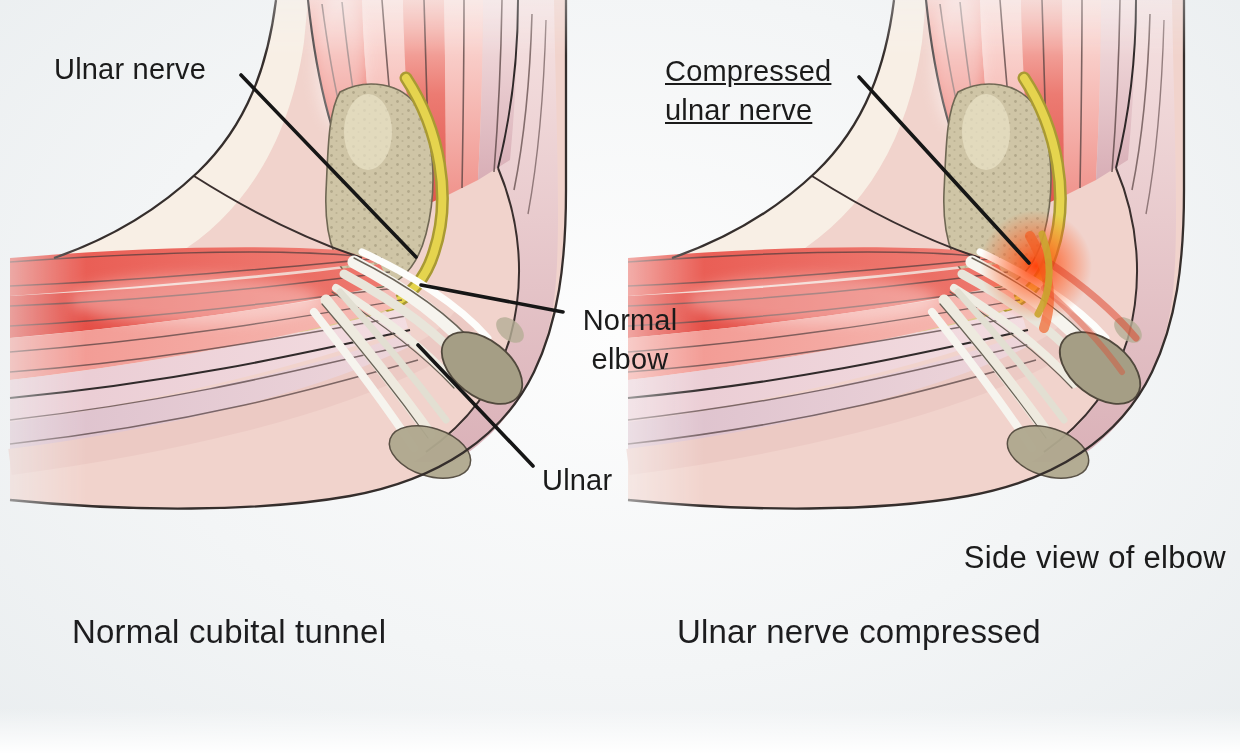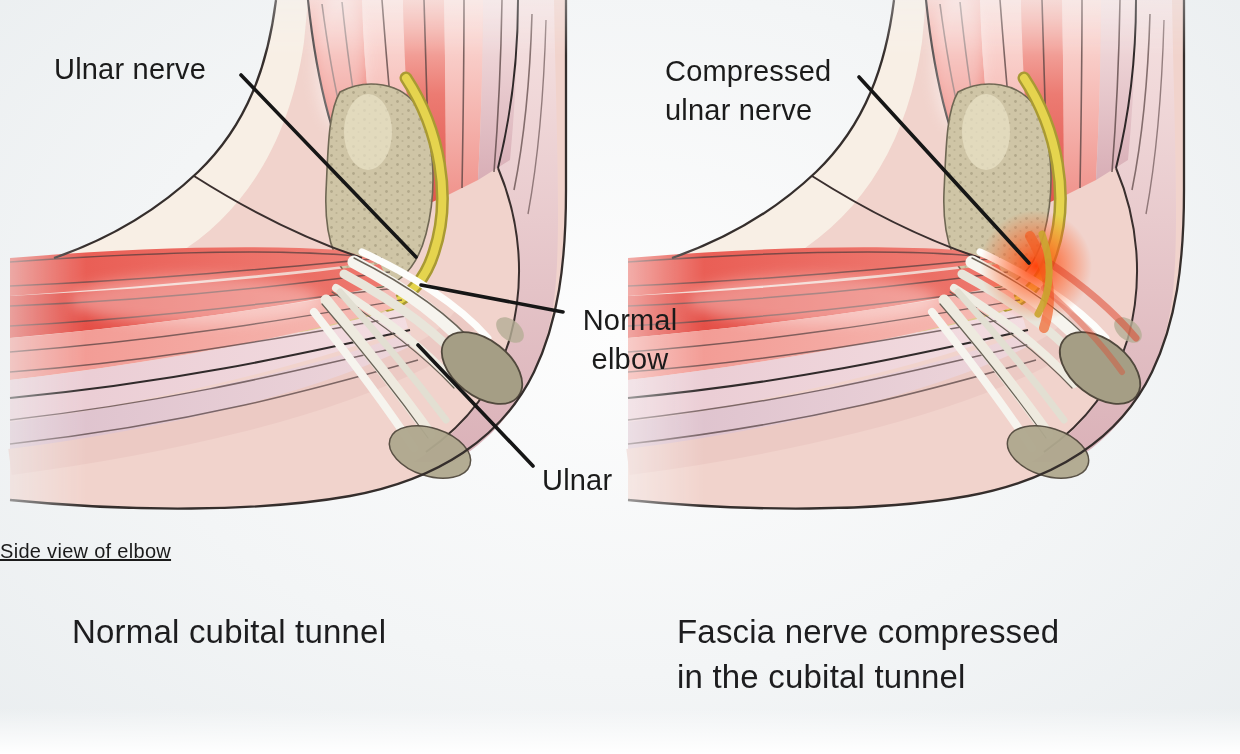--- a/index.html
+++ b/index.html
@@ -16,26 +16,26 @@
   .stage::after{ 
     content:"";position:absolute;left:0;right:0;bottom:0;height:46px;
     background:linear-gradient(#ffffff00,#ffffff);pointer-events:none;
   }
   svg.art{position:absolute;left:0;top:0;}
   .lbl{
     position:absolute;color:var(--label_text);
     font-size:29px;line-height:1.36;letter-spacing:0.2px;white-space:nowrap;
   }
   .lbl-ulnar{left:54px;top:50px;}
-  .lbl-compressed{left:665px;top:52px;}
+  .lbl-compressed{left:665px;top:52px;text-decoration:underline;}
   .lbl-cubital{left:560px;top:301px;width:140px;text-align:center;white-space:normal;}
   .lbl-fascia{left:542px;top:461px;}
   .caption-side{
-    position:absolute;left:0;right:14px;top:540px;text-align:left;
-    color:var(--label_text);font-size:20px;letter-spacing:0.3px;text-decoration:underline;
+    position:absolute;left:0;right:14px;top:540px;text-align:right;
+    color:var(--label_text);font-size:31px;letter-spacing:0.3px;
   }
   .caption-bold{
     position:absolute;color:#1d1d1f;font-weight:normal;font-size:33px;line-height:1.36;
     letter-spacing:0.2px;
   }
   .caption-normal{left:72px;top:610px;}
   .caption-compressed{left:677px;top:610px;}
 </style>
 </head>
 <body>
@@ -245,17 +245,16 @@
     <div>elbow</div>
   </div>
 
   <div class="lbl lbl-fascia">Ulnar</div>
 
   <div class="caption-side">Side view of elbow</div>
 
   <div class="caption-bold caption-normal">Normal cubital tunnel</div>
 
   <div class="caption-bold caption-compressed">
-    <div>Fascia nerve compressed</div>
-    <div>in the cubital tunnel</div>
+    <div>Ulnar nerve compressed</div>
   </div>
 
 </div>
 
 </body></html>

